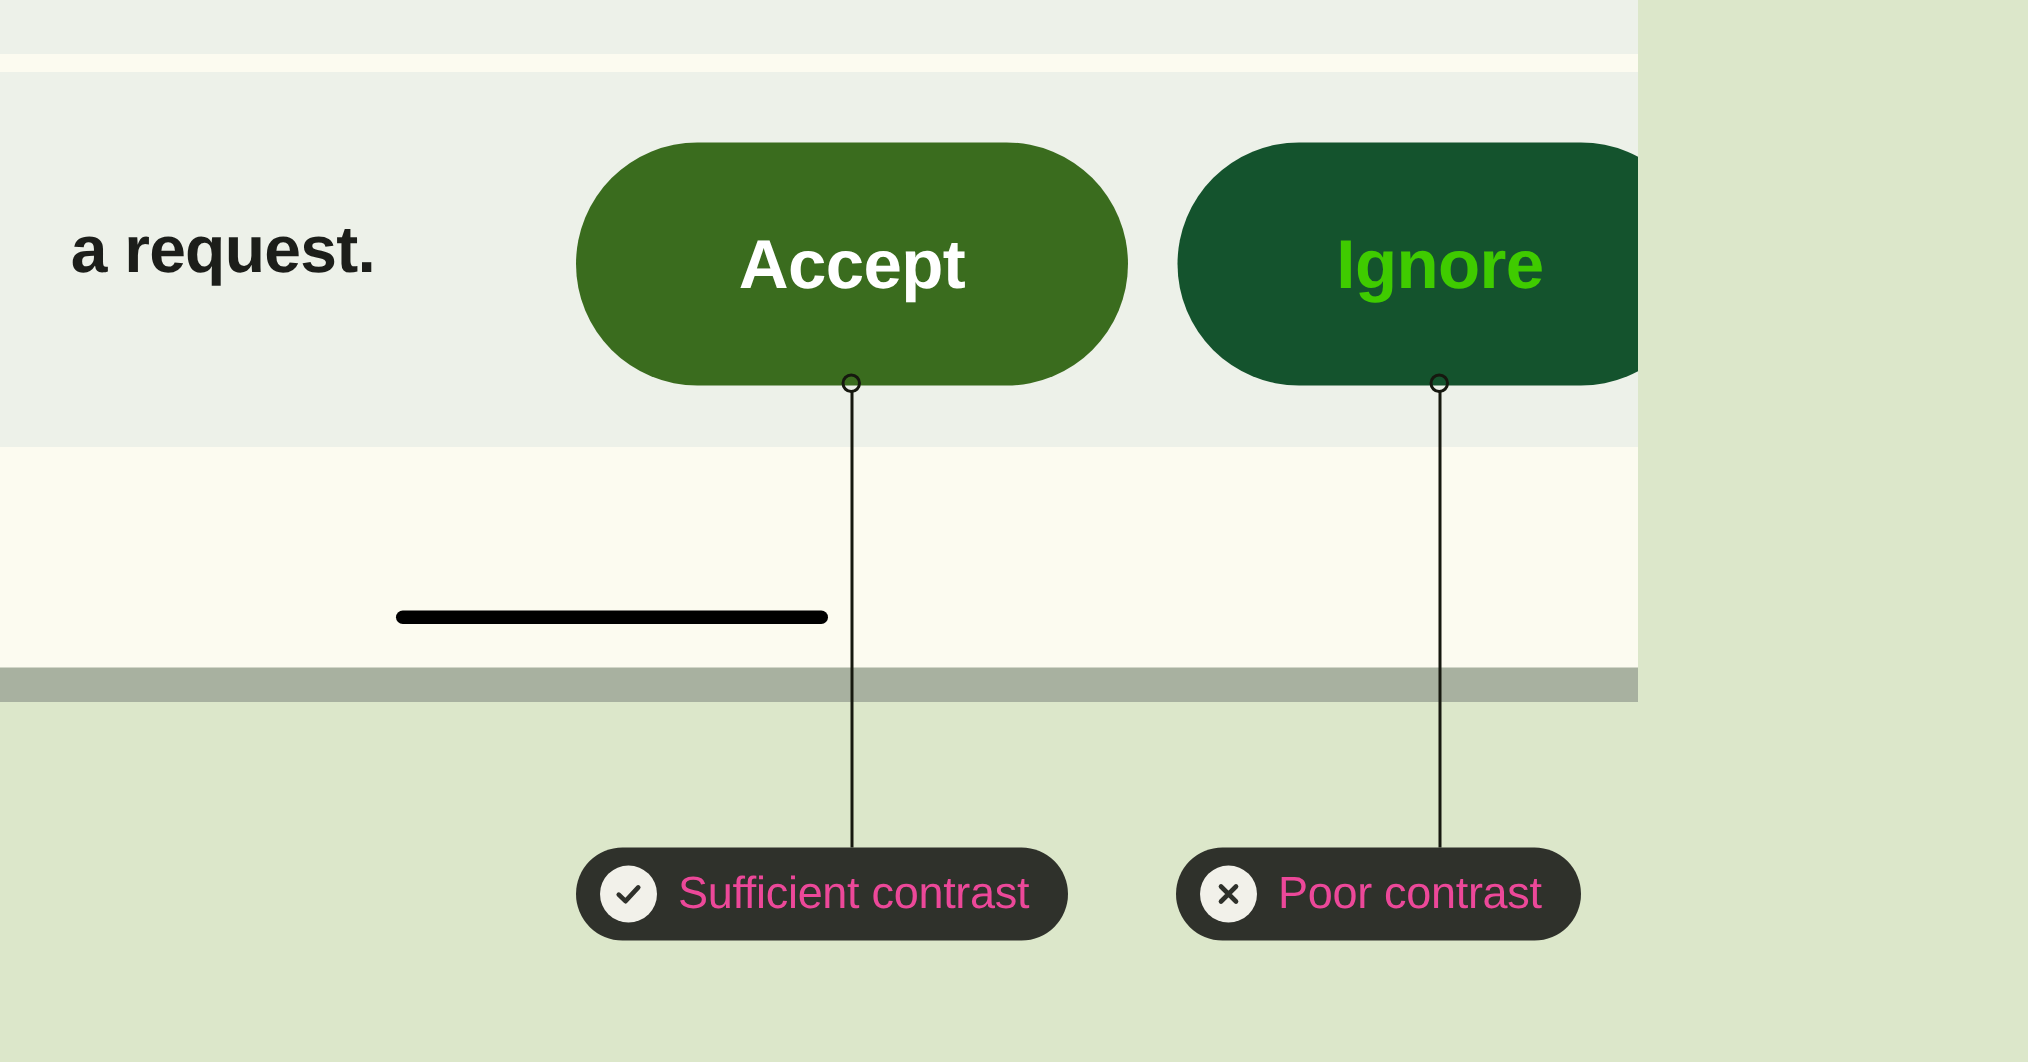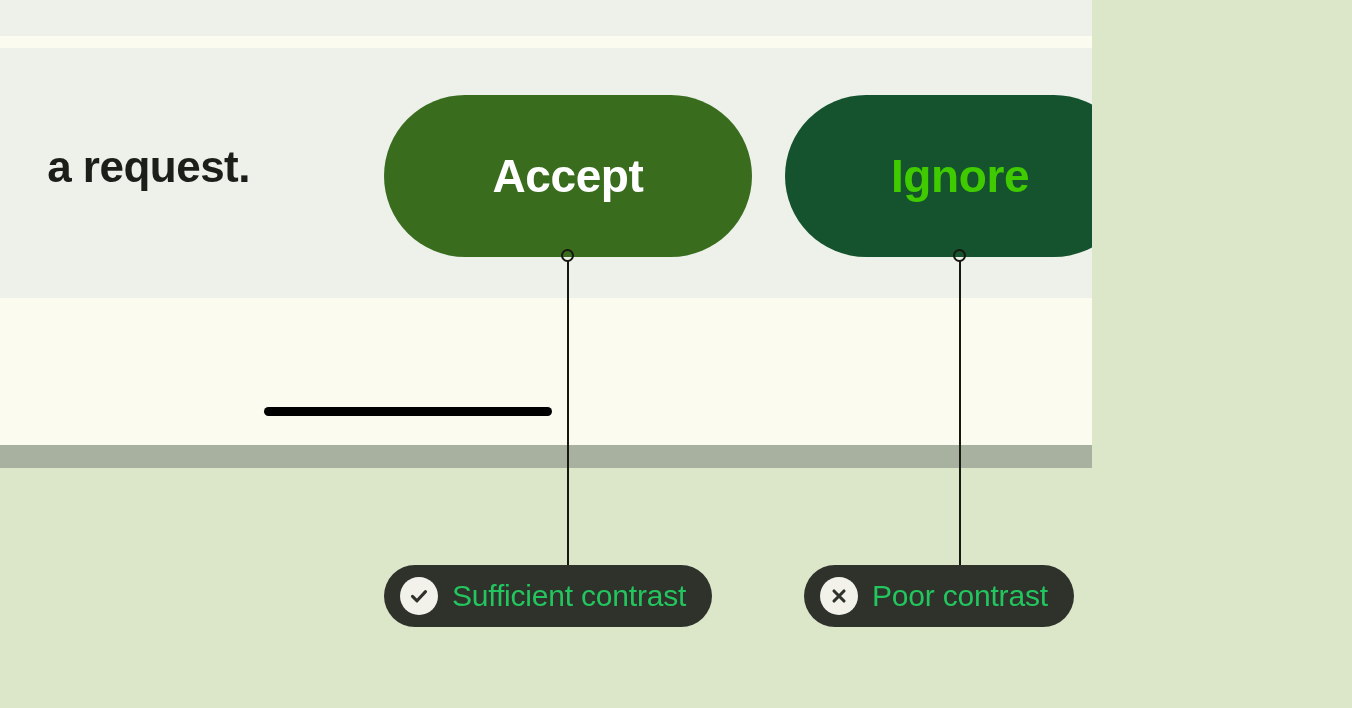--- a/index.html
+++ b/index.html
@@ -146,26 +146,26 @@
     display: flex;
     align-items: center;
     gap: 14px;
     height: 62px;
     padding: 0 26px 0 16px;
     background: #2F312B;
     border-radius: 999px;
     box-sizing: border-box;
   }
   .badge.b-sufficient { left: 384px; top: 565px; }
-  .badge.b-poor       { left: 804px; top: 565px; }
+  .badge.b-poor       { left: 784px; top: 565px; }
 
   .badge-label {
     font-size: 30px;
     font-weight: 400;
-    color: #22c55e;
+    color: #ec4899;
     letter-spacing: -0.2px;
     white-space: nowrap;
     line-height: 1;
   }
 
   .badge-icon {
     width: 38px;
     height: 38px;
     flex: 0 0 38px;
     border-radius: 50%;

